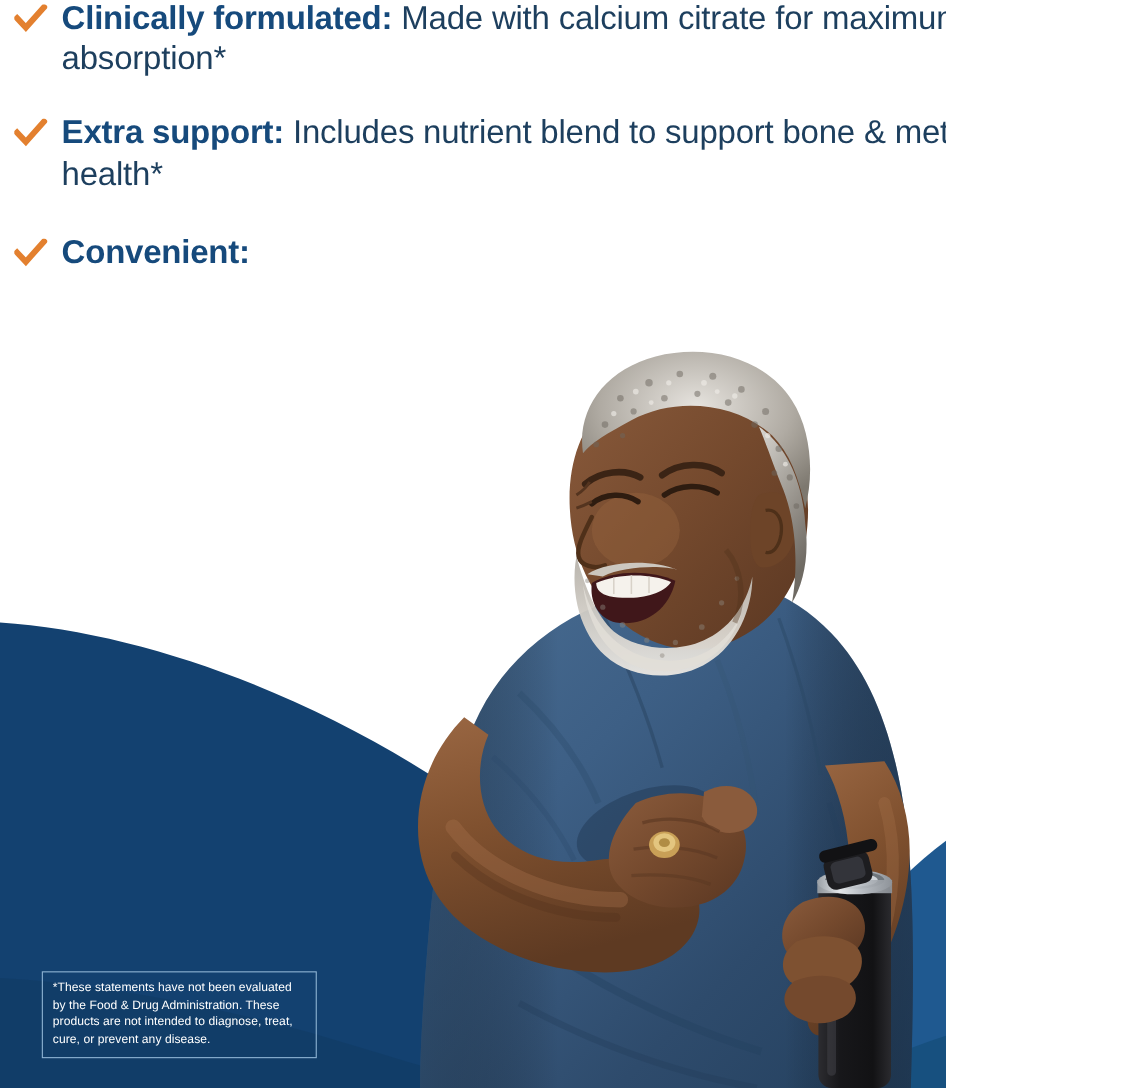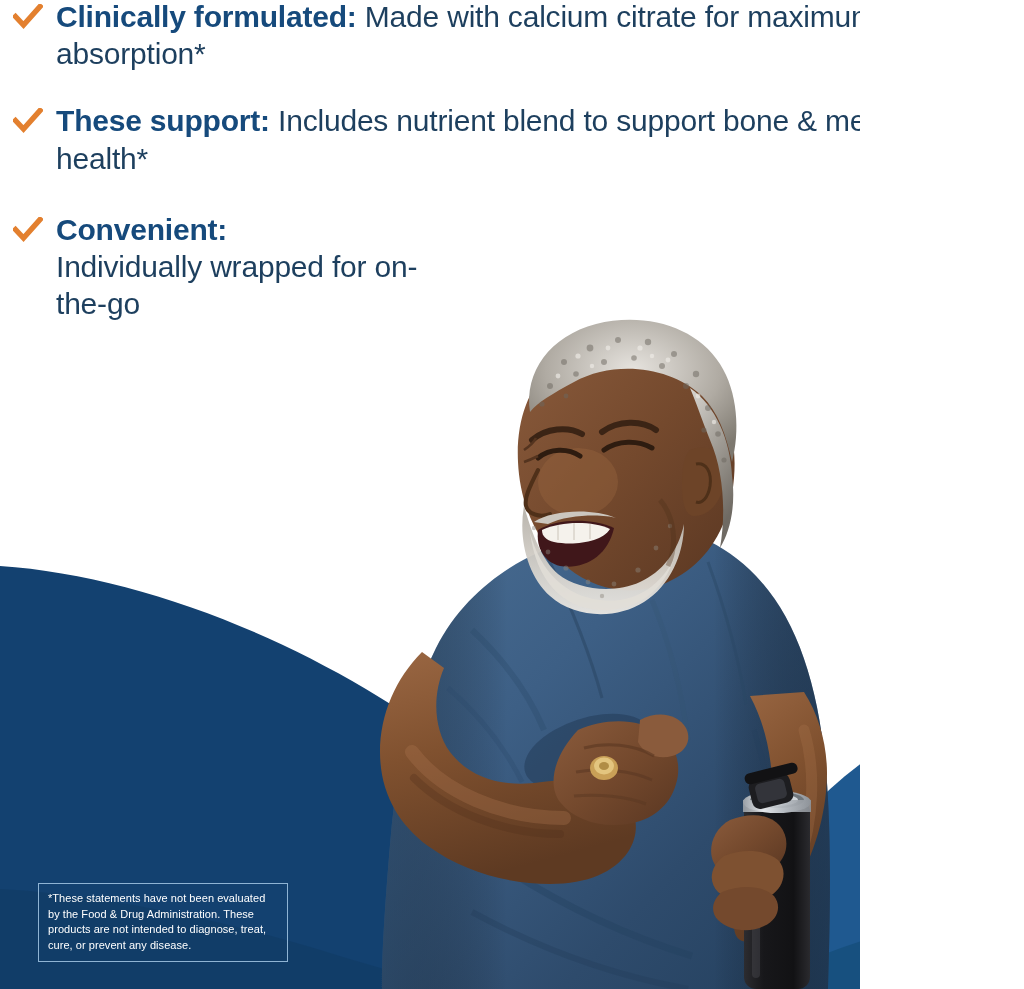--- a/index.html
+++ b/index.html
@@ -386,30 +386,30 @@
       <span class="copy"><span class="lead">Clinically formulated:</span><span class="rest"> Made with calcium citrate for maximum absorption*</span></span>
     </div>
 
 
     <div class="benefit" id="b2">
       <span class="check-wrap">
         <svg class="check-icon" width="30" height="26" viewBox="0 0 30 26">
           <path d="M2.5,12.5 L10.5,21 L27,2.5" fill="none" stroke="#e3802f" stroke-width="5.4" stroke-linecap="square" stroke-linejoin="miter"></path>
         </svg>
       </span>
-      <span class="copy"><span class="lead">These support:</span><span class="rest"> Includes nutrient blend to support bone &amp; metabolic health*</span></span>
+      <span class="copy"><span class="lead">Extra support:</span><span class="rest"> Includes nutrient blend to support bone &amp; metabolic health*</span></span>
     </div>
 
     <div class="benefit" id="b3">
       <span class="check-wrap">
         <svg class="check-icon" width="30" height="26" viewBox="0 0 30 26">
           <path d="M2.5,12.5 L10.5,21 L27,2.5" fill="none" stroke="#e3802f" stroke-width="5.4" stroke-linecap="square" stroke-linejoin="miter"></path>
         </svg>
       </span>
-      <span class="copy" style="max-width:390px;"><span class="lead">Convenient:</span><span class="rest">Individually wrapped for on-the-go</span></span>
+      <span class="copy" style="max-width:390px;"><span class="lead">Convenient:</span></span>
     </div>
 
   </div>
 
   <div id="disclaimer">
     <p>*These statements have not been evaluated by the Food &amp; Drug Administration. These products are not intended to diagnose, treat, cure, or prevent any disease.</p>
   </div>
 
 </div>
 

